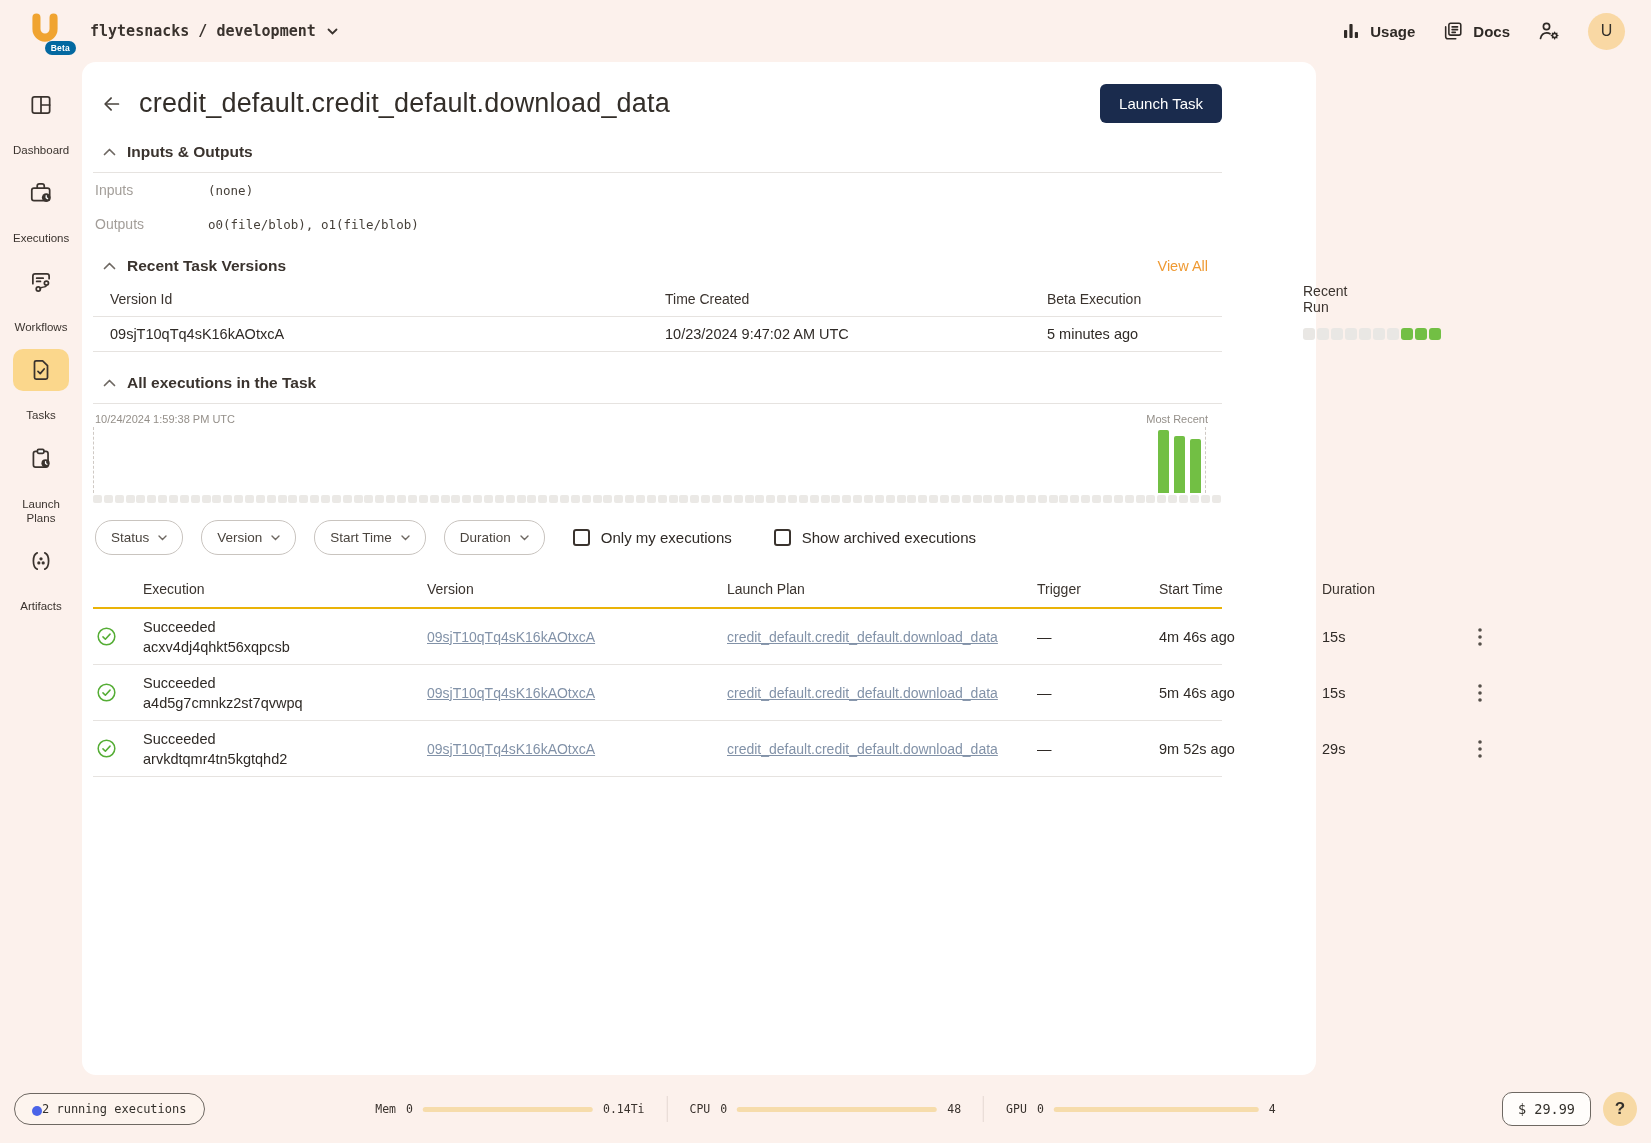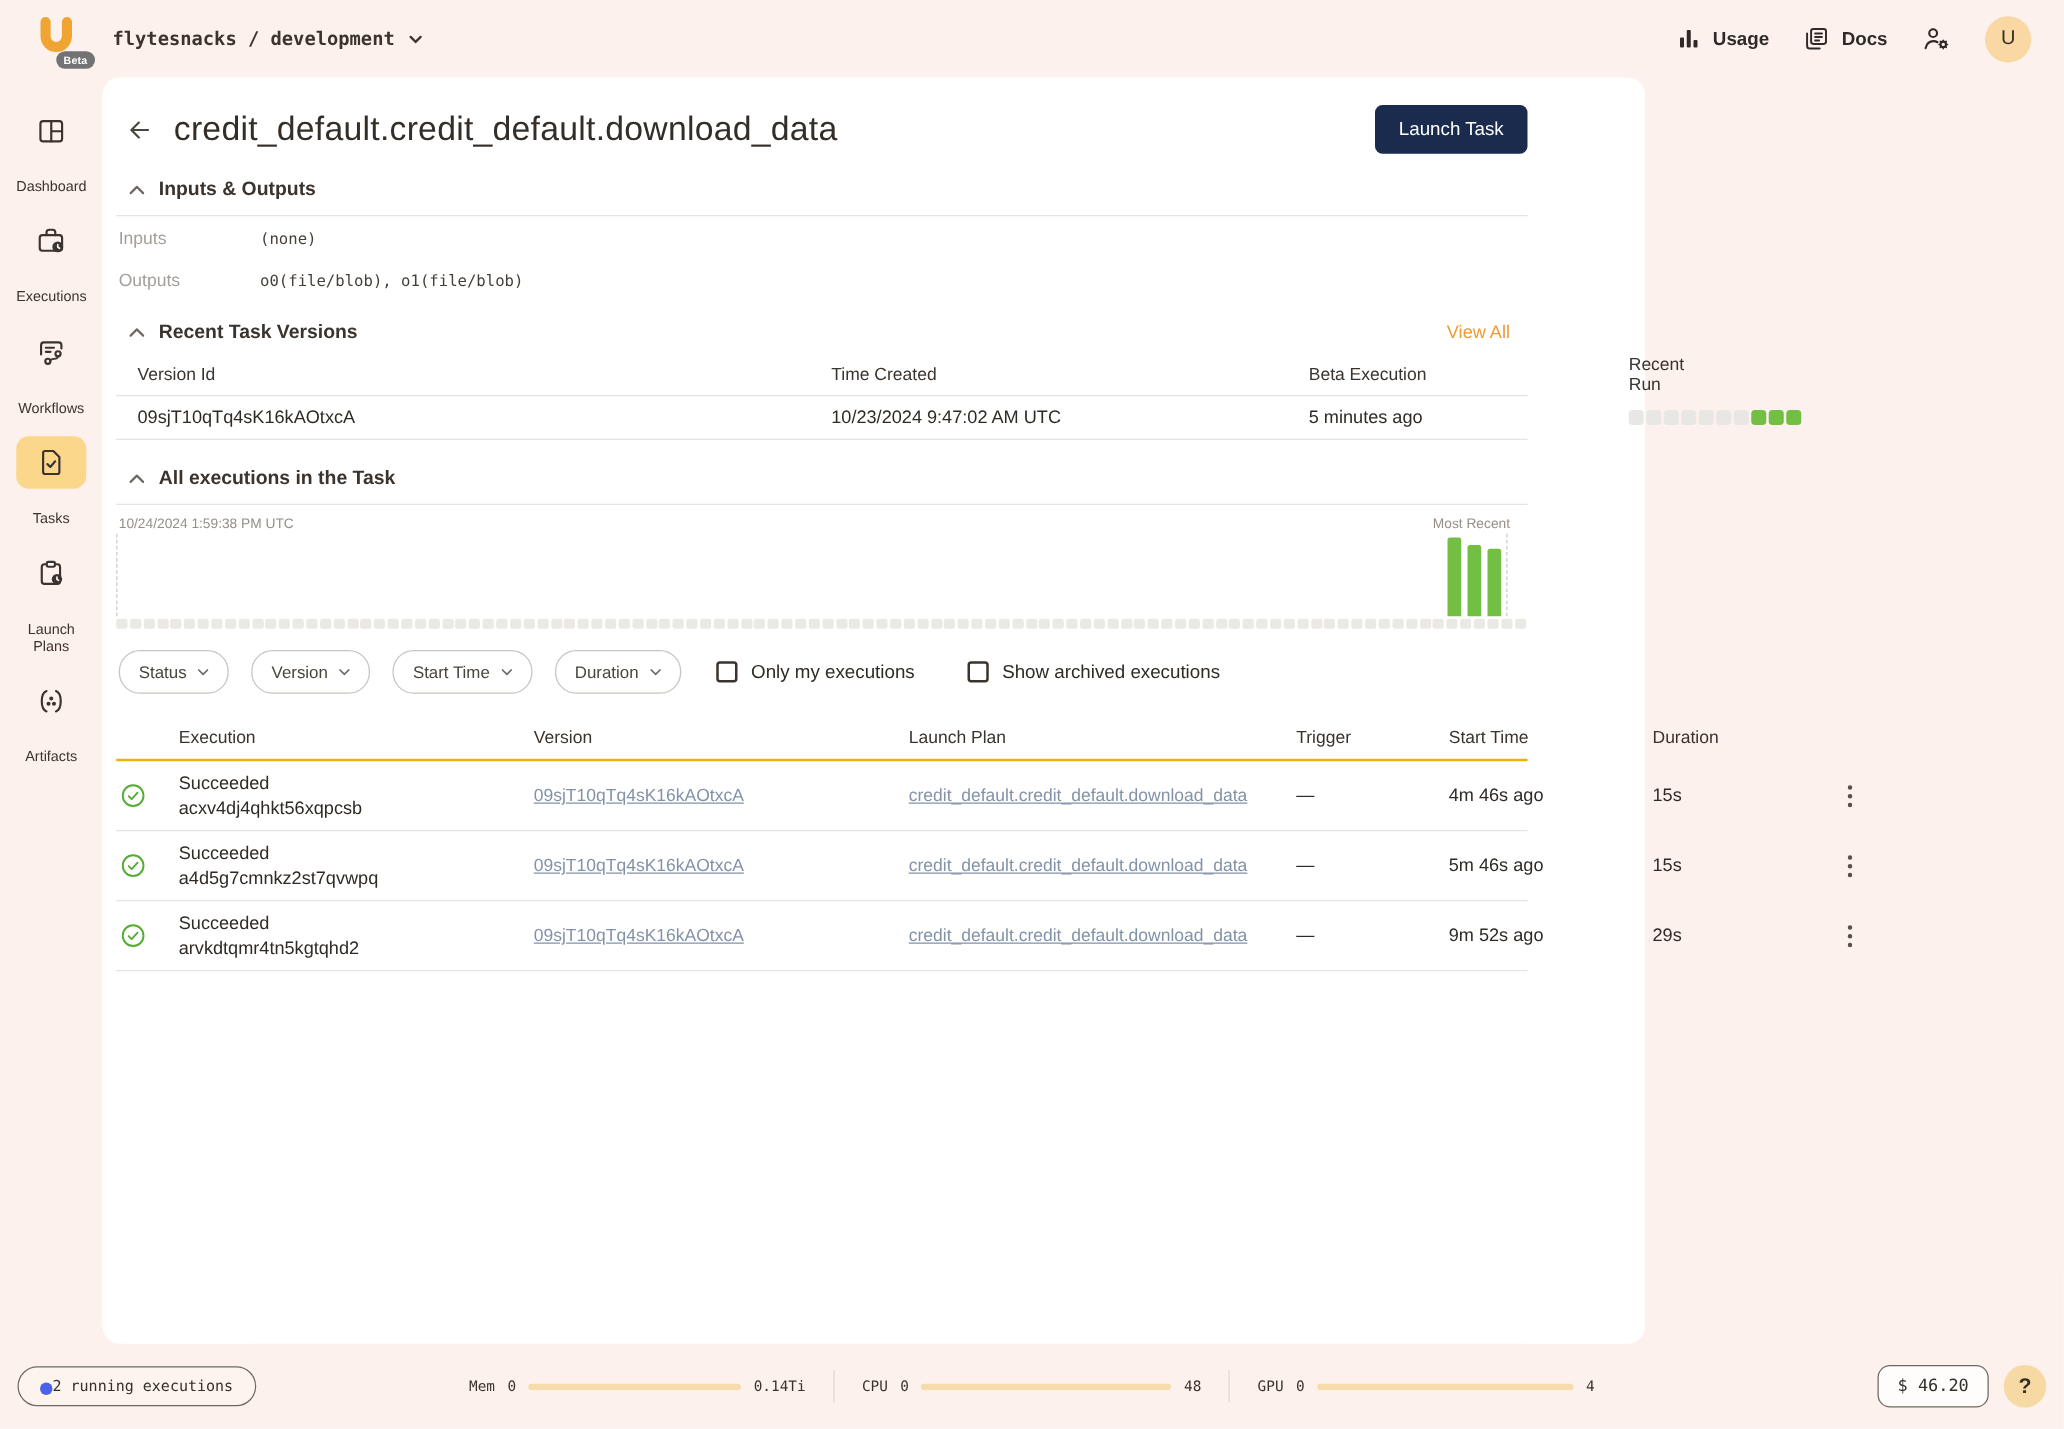--- a/index.html
+++ b/index.html
@@ -10,21 +10,21 @@
     color:#2f2a26;
     position:relative;
     overflow:hidden;
   }
   [data-interactable="true"] { cursor:pointer; }
 
   
   .topbar { position:absolute; top:0; left:0; width:100%; height:62px; display:flex; align-items:center; padding:0 26px; }
   .brand { display:flex; align-items:center; gap:24px; }
   .logo { position:relative; width:40px; height:40px; }
-  .beta-badge { position:absolute; bottom:-4px; right:-10px; background:#737373; color:#fff; font-size:8.5px; font-weight:bold; padding:2px 6px; border-radius:7px; letter-spacing:.2px; }
+  .beta-badge { position:absolute; bottom:-4px; right:-10px; background:#0369a1; color:#fff; font-size:8.5px; font-weight:bold; padding:2px 6px; border-radius:7px; letter-spacing:.2px; }
   .breadcrumb { display:flex; align-items:center; gap:11px; font-family:"DejaVu Sans Mono",monospace; font-weight:bold; font-size:15px; color:#3a332e; }
   .topbar-right { margin-left:auto; display:flex; align-items:center; gap:27px; }
   .top-link { display:flex; align-items:center; gap:9px; font-weight:bold; font-size:15px; color:#2f2a26; }
   .icon-btn { display:flex; align-items:center; }
   .avatar { width:37px; height:37px; border-radius:50%; background:#f9d8a4; display:flex; align-items:center; justify-content:center; font-size:16px; color:#33302b; }
 
   
   .sidebar { position:absolute; top:62px; left:0; width:82px; display:flex; flex-direction:column; align-items:center; padding-top:22px; gap:15px; }
   .side-item { display:flex; flex-direction:column; align-items:center; gap:17px; width:76px; }
   .side-icon-box { width:56px; height:42px; border-radius:10px; display:flex; align-items:center; justify-content:center; }
@@ -536,16 +536,16 @@
     <span class="gsep" data-interactable="false"></span>
     <div class="gauge" data-interactable="false">
       <span data-interactable="false">GPU</span>
       <span data-interactable="false">0</span>
       <span class="gbar" style="width:205px" data-interactable="false"></span>
       <span data-interactable="false">4</span>
     </div>
   </div>
 
   <div class="bar-right" data-interactable="false">
-    <div class="cost-pill" data-interactable="true">$ 46.20</div>
+    <div class="cost-pill" data-interactable="true">$ 29.99</div>
     <div class="help-btn" data-interactable="true">?</div>
   </div>
 </footer>
 
 </body></html>

